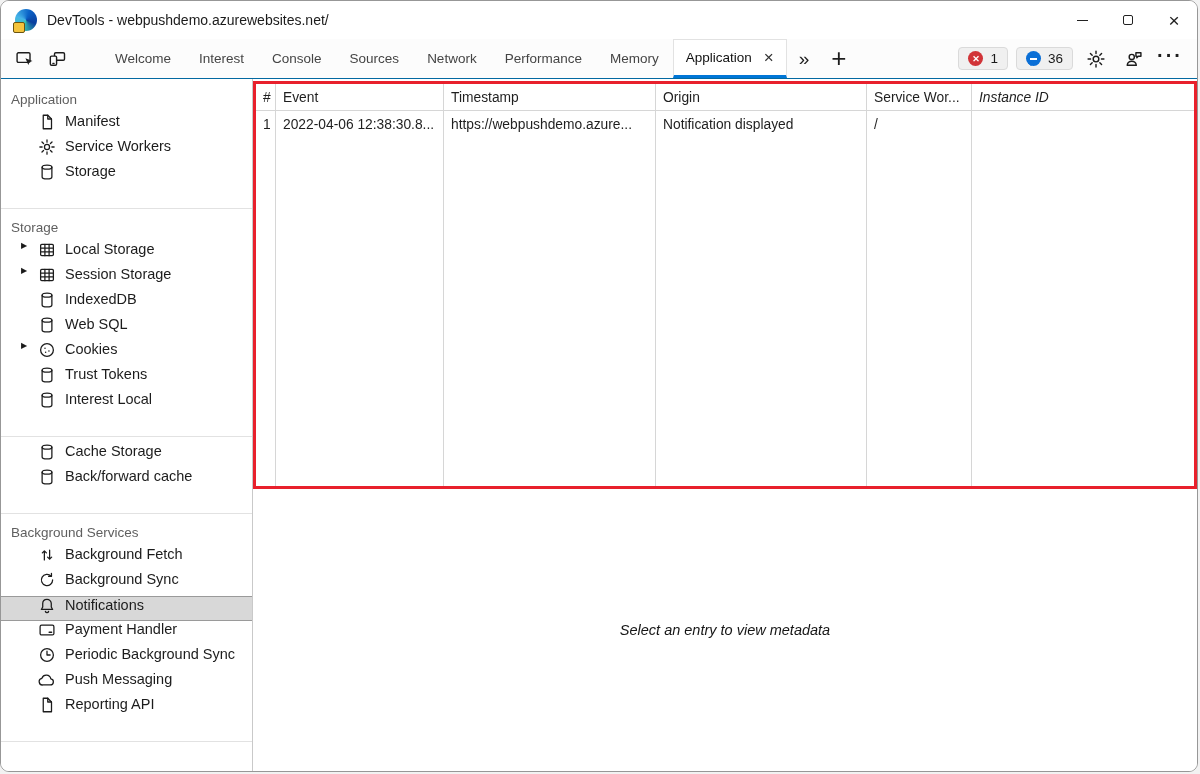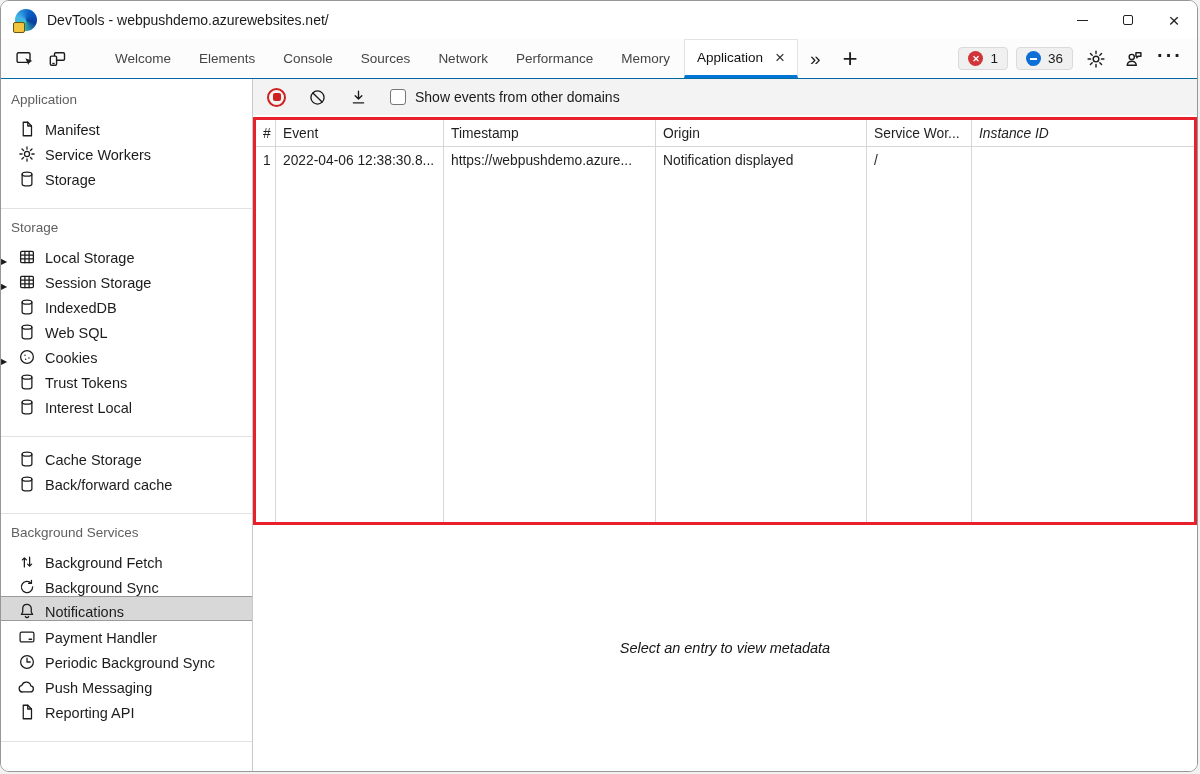--- a/index.html
+++ b/index.html
@@ -51,21 +51,21 @@
   .dots{ font-size:20px; font-weight:bold; letter-spacing:2px; color:#1d1d1d; padding-bottom:6px; }
 
   
   .bodyrow{ display:flex; height:calc(100% - 78px); }
 
   
   .sidebar{ width:252px; border-right:1px solid #c9c9c9; background:#fff; overflow:hidden;
     padding-top:2px; font-size:14.5px; color:#1c1c1c; flex:none; }
   .section{ padding:6px 0 20px; border-bottom:1px solid #e2e2e2; }
   .section-title{ height:26px; line-height:26px; padding:0 10px; font-size:13.5px; color:#5f5f5f; }
-  .item{ display:flex; align-items:flex-end; height:25px; cursor:default; }
+  .item{ display:flex; align-items:flex-start; height:25px; padding-left:20px; cursor:default; }
   .item .expander{ width:17px; font-size:8px; color:#1a1a1a; flex:none; }
   .item .sicon{ width:18px; height:18px; margin-right:9px; flex:none; display:flex; color:#1c1c1c; }
   .item .sicon svg{ width:18px; height:18px; }
   .item.selected{ background:#d8d8d8; border-top:1px solid #9a9a9a; border-bottom:1px solid #9a9a9a; }
 
   
   .main{ flex:1; display:flex; flex-direction:column; min-width:0; background:#fff; }
   .toolbar{ height:36px; background:#f3f3f3; display:flex; align-items:center; flex:none; }
   .rec{ width:19px; height:19px; margin-left:14px; border:2px solid #cf2020; border-radius:50%;
     display:flex; align-items:center; justify-content:center; }
@@ -190,21 +190,21 @@
     <div class="tbicon">
         <svg viewBox="0 0 24 24">
           <use href="#sym-device"></use>
         </svg>
       </div>
 
     <div class="tab first">
         <span>Welcome</span>
       </div>
     <div class="tab">
-        <span>Elements</span>
+        <span>Interest</span>
       </div>
     <div class="tab">
         <span>Console</span>
       </div>
     <div class="tab">
         <span>Sources</span>
       </div>
     <div class="tab">
         <span>Network</span>
       </div>
@@ -433,37 +433,20 @@
                 <use href="#sym-doc"></use>
               </svg>
             </span>
           <span>Reporting API</span>
         </div>
       </div>
     </aside>
 
     <div class="main">
 
-      <div class="toolbar">
-        <span class="rec">
-            <i></i>
-          </span>
-        <span class="tlicon">
-            <svg viewBox="0 0 24 24">
-              <use href="#sym-block"></use>
-            </svg>
-          </span>
-        <span class="tlicon">
-            <svg viewBox="0 0 24 24">
-              <use href="#sym-download"></use>
-            </svg>
-          </span>
-        <span class="checkbox"></span>
-        <span class="cblabel">Show events from other domains</span>
-      </div>
 
       <div class="events-table">
         <div class="grid hdr">
           <div class="cell">#</div>
           <div class="cell">Event</div>
           <div class="cell">Timestamp</div>
           <div class="cell">Origin</div>
           <div class="cell">Service Wor...</div>
           <div class="cell">Instance ID</div>
         </div>

